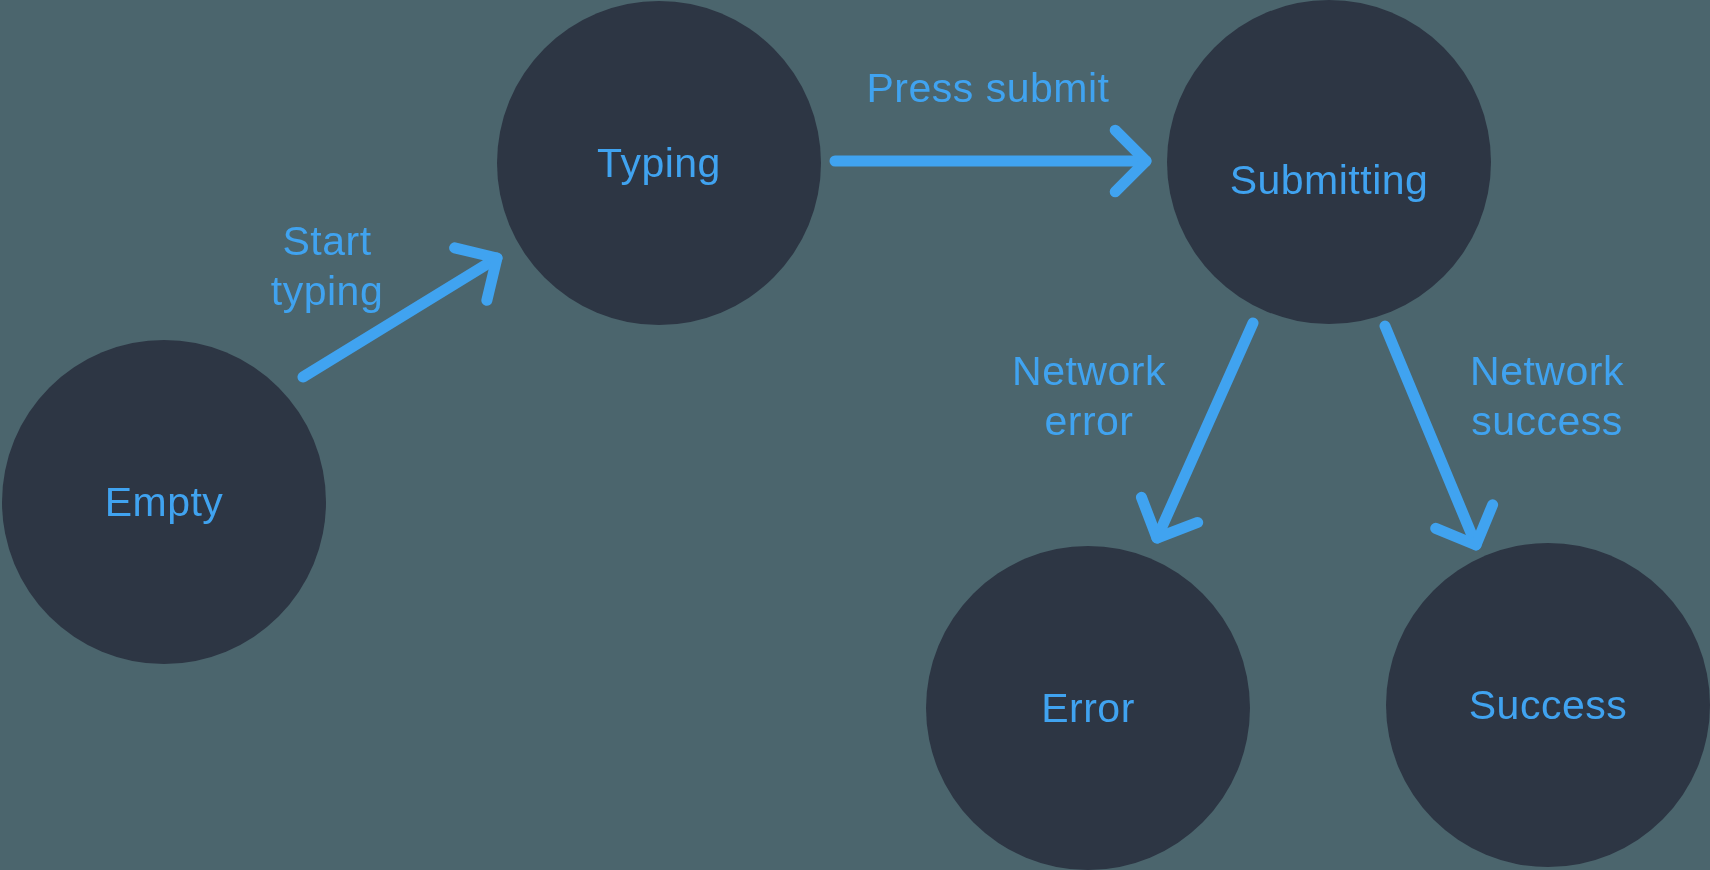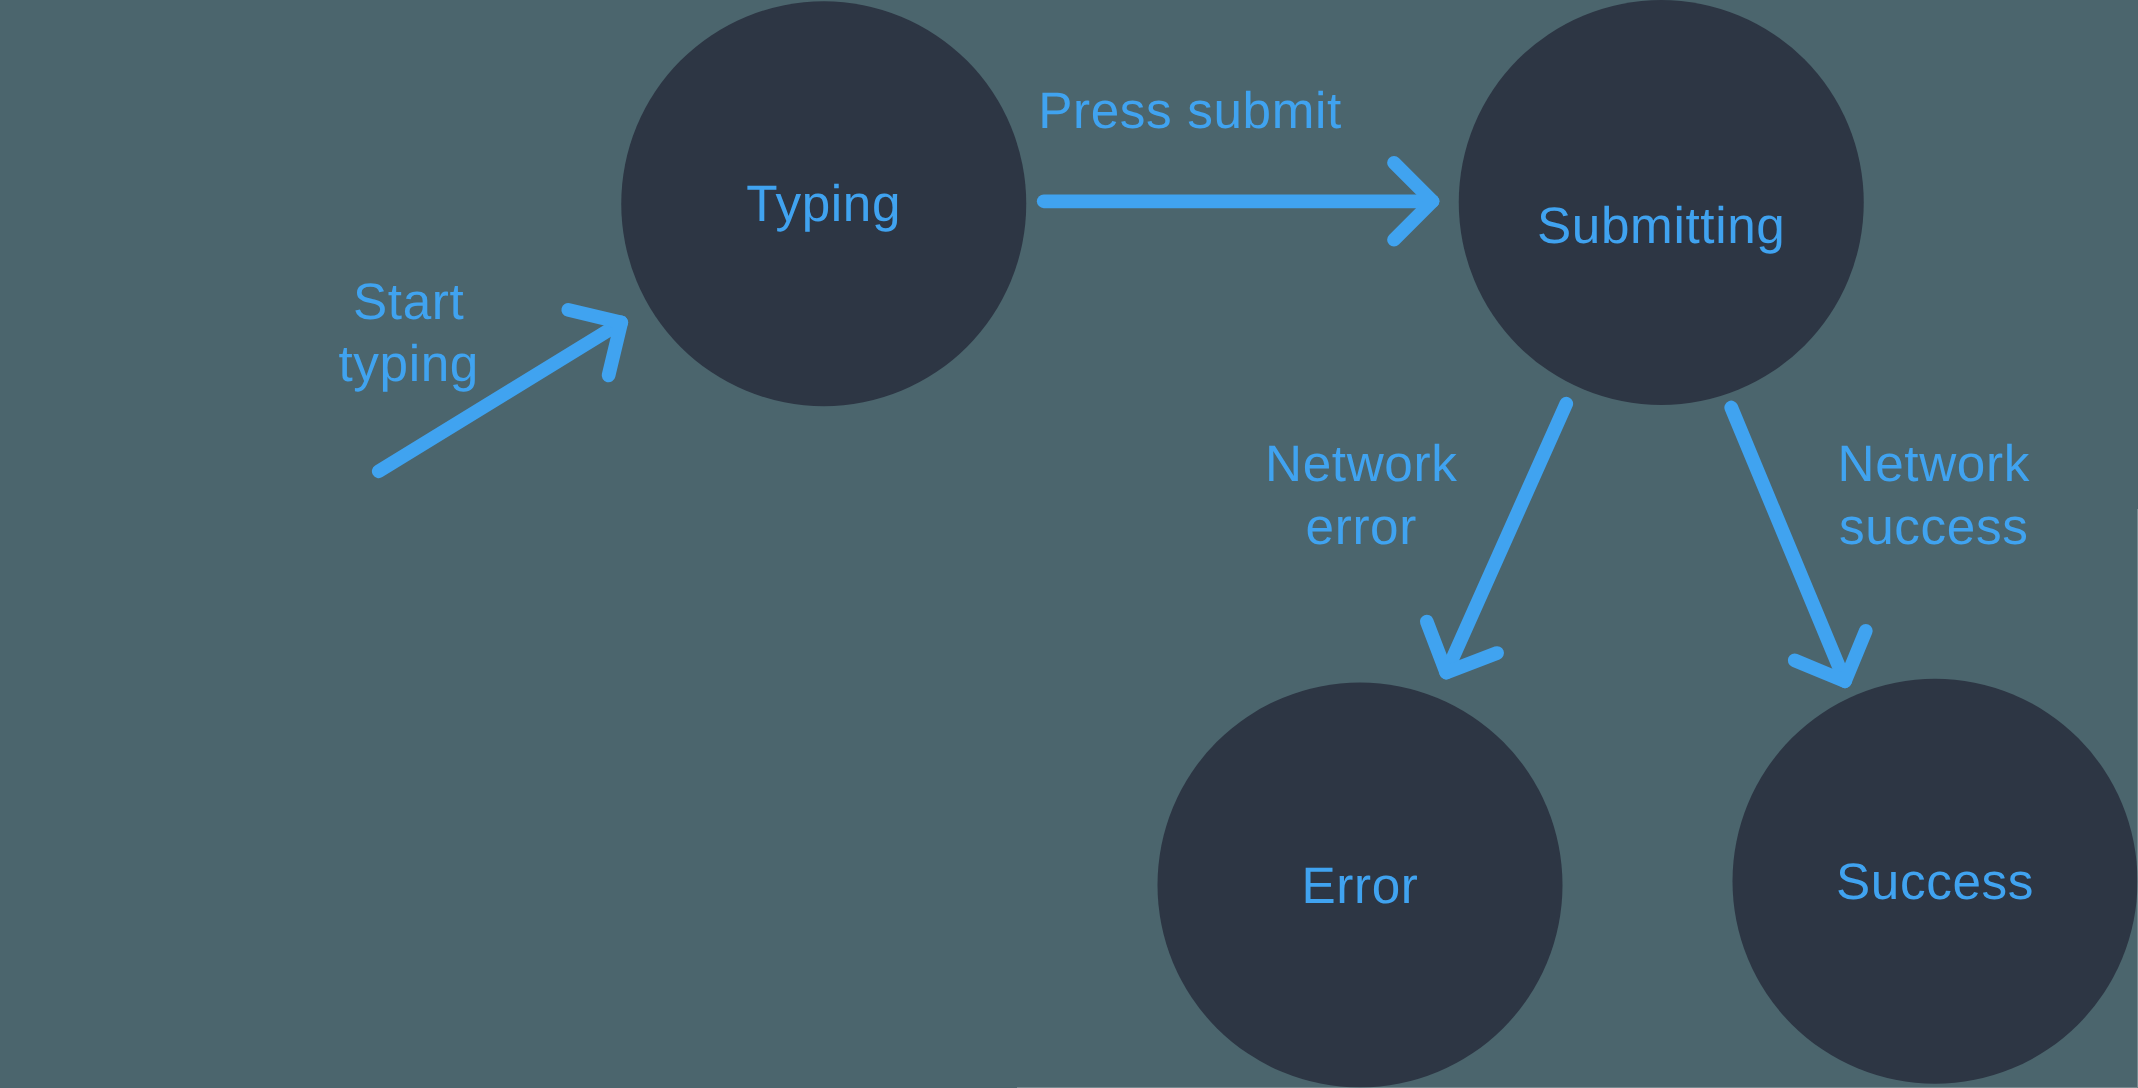--- a/index.html
+++ b/index.html
@@ -53,25 +53,28 @@
         <path id="arrowhead-path" d="M 4.2 1.2 L 7 4 L 4.2 6.8" fill="none" stroke-width="1" stroke-linecap="round" stroke-linejoin="round" stroke="#40a3f0"></path>
       </marker>
     </defs>
   <line x1="303" y1="377" x2="497" y2="258" stroke="#40a3f0" stroke-width="11" stroke-linecap="round" marker-end="url(#arrowhead)"></line>
       <line x1="835" y1="161" x2="1146" y2="161" stroke="#40a3f0" stroke-width="11" stroke-linecap="round" marker-end="url(#arrowhead)"></line>
       <line x1="1253" y1="323" x2="1157" y2="538" stroke="#40a3f0" stroke-width="11" stroke-linecap="round" marker-end="url(#arrowhead)"></line>
       <line x1="1385" y1="326" x2="1476" y2="545" stroke="#40a3f0" stroke-width="11" stroke-linecap="round" marker-end="url(#arrowhead)"></line>
     </svg>
 <div class="edge-label" style="left: 327px; top: 238px; color: rgb(64, 163, 240); margin-top: 28px;">Start
 typing</div>
-    <div class="edge-label" style="left: 952px; top: 88px; color: rgb(64, 163, 240);">Press submit</div>
+    <div class="edge-label" style="left: 988px; top: 88px; color: rgb(64, 163, 240);">Press submit</div>
     <div class="edge-label" style="left: 1089px; top: 396px; color: rgb(64, 163, 240);">Network
 error</div>
     <div class="edge-label" style="left: 1547px; top: 396px; color: rgb(64, 163, 240);">Network
 success</div>
+    <div class="node" style="left: 2px; top: 340px; width: 324px; height: 324px; background: rgb(45, 54, 68);">
+      <span class="node-label" style="color: rgb(64, 163, 240);">Empty</span>
+    </div>
     <div class="node" style="left: 497px; top: 1px; width: 324px; height: 324px; background: rgb(45, 54, 68);">
       <span class="node-label" style="color: rgb(64, 163, 240);">Typing</span>
     </div>
     <div class="node" style="left: 1167px; top: 0px; width: 324px; height: 324px; background: rgb(45, 54, 68);">
       <span class="node-label" style="color: rgb(64, 163, 240); margin-top: 36px;">Submitting</span>
     </div>
     <div class="node" style="left: 926px; top: 546px; width: 324px; height: 324px; background: rgb(45, 54, 68);">
       <span class="node-label" style="color: rgb(64, 163, 240);">Error</span>
     </div>
     <div class="node" style="left: 1386px; top: 543px; width: 324px; height: 324px; background: rgb(45, 54, 68);">

